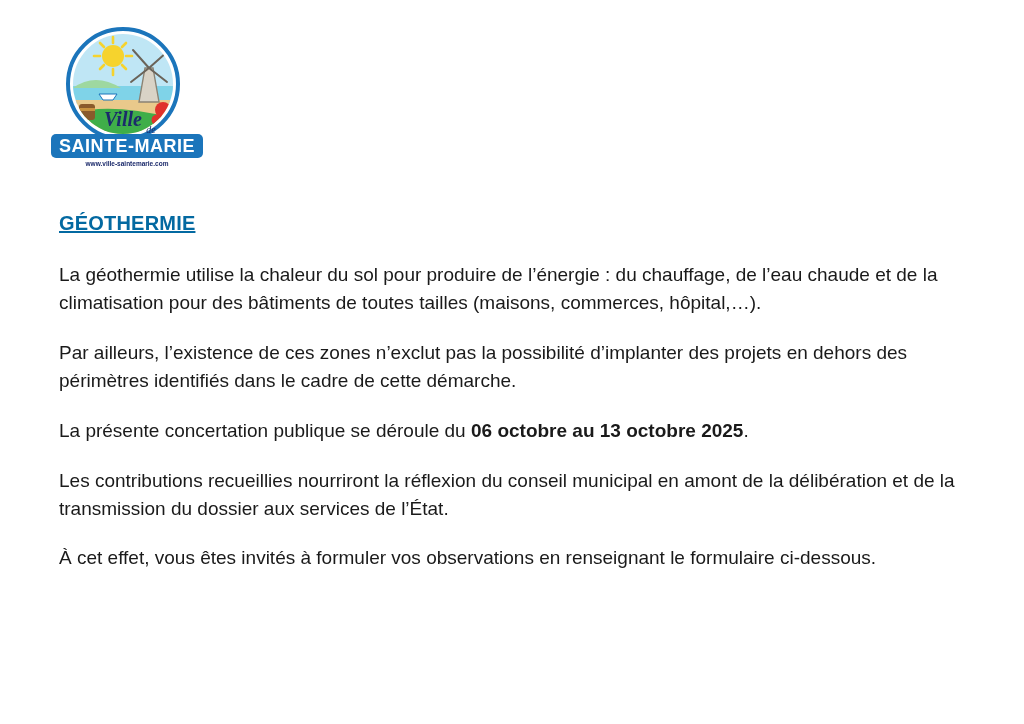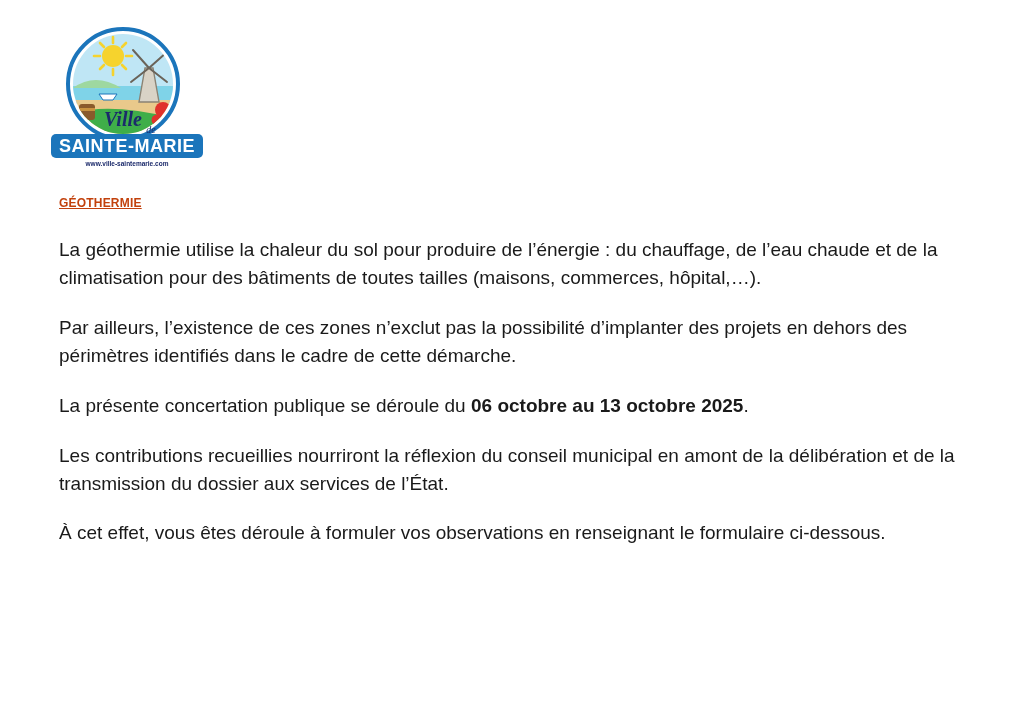--- a/index.html
+++ b/index.html
@@ -27,26 +27,26 @@
   .logo-svg { display: block; }
 
   
   .doc {
     position: absolute;
     left: 59px;
     top: 196px;
     width: 932px;
   }
   .doc-title {
-    font-size: 12px;
+    font-size: 20px;
     font-weight: bold;
     text-decoration: underline;
     letter-spacing: 0.2px;
-    margin: 0 0 26px 0;
-    color: #c2410c;
+    margin: 16px 0 26px 0;
+    color: #0369a1;
   }
   .para {
     font-size: 19px;
     line-height: 1.47;
     margin: 0 0 22px 0;
     color: #1a1a1a;
   }
   .para.gap-extra {
     margin-bottom: 44px;
   }
@@ -123,15 +123,15 @@
   <p class="para">La géothermie utilise la chaleur du sol pour produire de l’énergie : du chauffage, de l’eau chaude et de la climatisation pour des bâtiments de toutes tailles (maisons, commerces, hôpital,…).</p>
 
 
 
   <p class="para">Par ailleurs, l’existence de ces zones n’exclut pas la possibilité d’implanter des projets en dehors des périmètres identifiés dans le cadre de cette démarche.</p>
 
   <p class="para"><span>La présente concertation publique se déroule du </span><b>06 octobre au 13 octobre 2025</b><span>.</span></p>
 
   <p class="para">Les contributions recueillies nourriront la réflexion du conseil municipal en amont de la délibération et de la transmission du dossier aux services de l’État.</p>
 
-  <p class="para">À cet effet, vous êtes déroule à formuler vos observations en renseignant le formulaire ci-dessous.</p>
+  <p class="para">À cet effet, vous êtes invités à formuler vos observations en renseignant le formulaire ci-dessous.</p>
 
 </div>
 
 </body></html>

